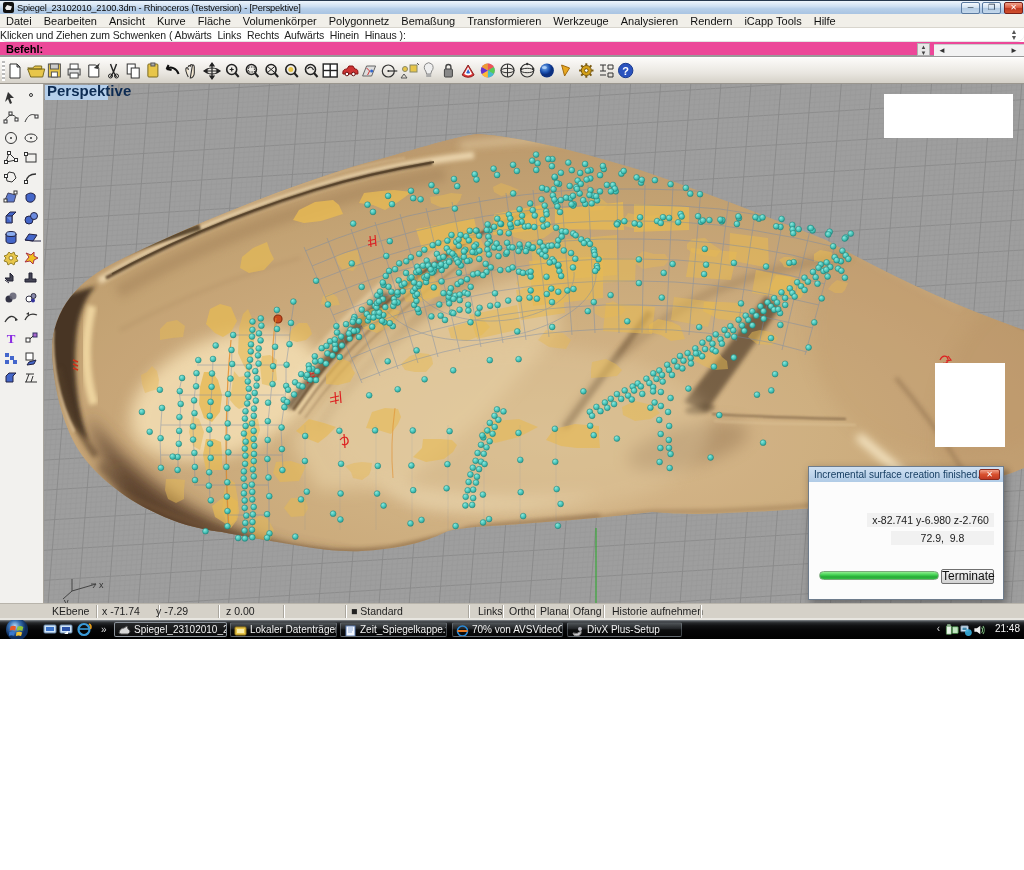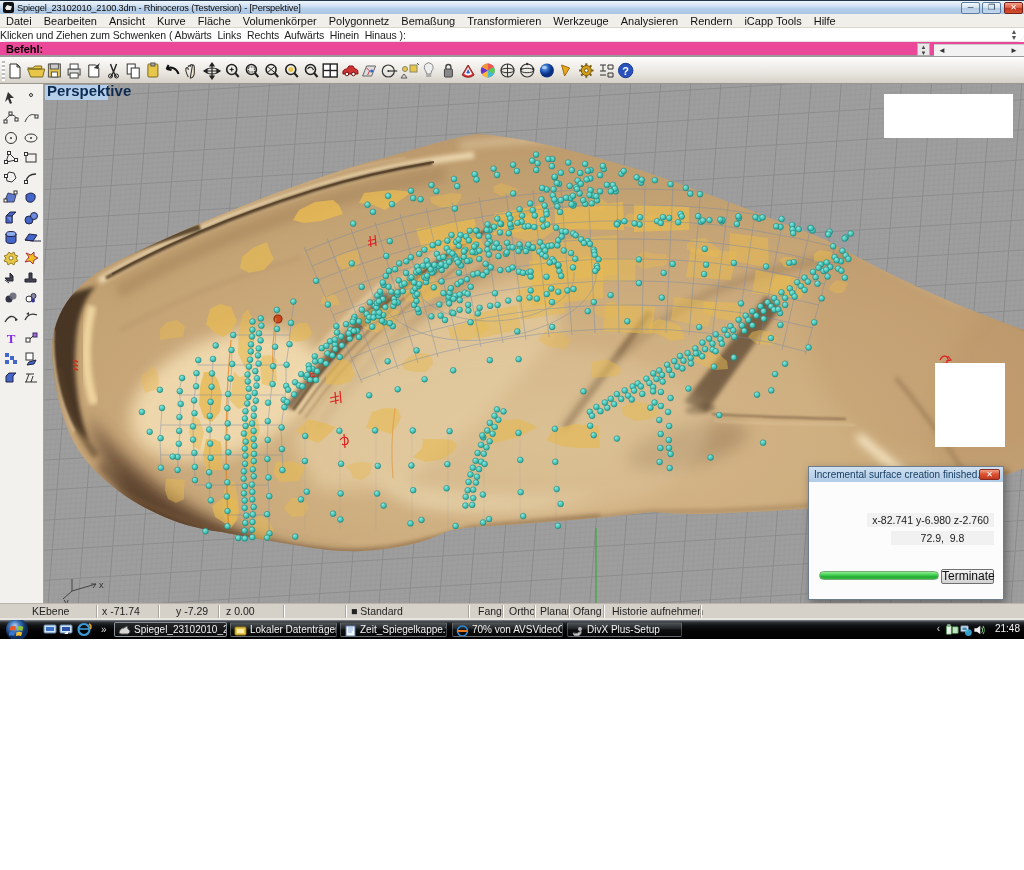--- a/index.html
+++ b/index.html
@@ -1929,32 +1929,32 @@
 <div class="whitebox" id="wb2"></div>
 <div id="dialog">
     <div id="dtitle">Incremental surface creation finished.</div>
     <div id="dclose">✕</div>
  <div class="dfield" id="df1">x-82.741 y-6.980 z-2.760</div>
  <div class="dfield" id="df2">72.9,&nbsp; 9.8</div>
  <div id="dprog"></div>
     <div id="dbtn">Terminate</div>
 </div>
 <div id="statusbar">
- <div style="left:32px">KEbene</div>
+ <div style="left:52px">KEbene</div>
     <div class="sdiv" style="left:96px"></div>
  <div style="left:102px">x -71.74</div>
     <div class="sdiv" style="left:158px"></div>
- <div style="left:176px">y -7.29</div>
+ <div style="left:156px">y -7.29</div>
     <div class="sdiv" style="left:218px"></div>
  <div style="left:226px">z 0.00</div>
     <div class="sdiv" style="left:283px"></div>
  <div class="sdiv" style="left:345px"></div>
  <div style="left:351px">■ Standard</div>
     <div class="sdiv" style="left:468px"></div>
- <div style="left:478px">Fang</div>
+ <div style="left:478px">Links</div>
     <div class="sdiv" style="left:502px"></div>
  <div style="left:509px">Ortho</div>
     <div class="sdiv" style="left:534px"></div>
  <div style="left:540px">Planar</div>
     <div class="sdiv" style="left:568px"></div>
  <div style="left:573px">Ofang</div>
     <div class="sdiv" style="left:603px"></div>
  <div style="left:612px">Historie aufnehmen</div>
     <div class="sdiv" style="left:700px"></div>
 </div>

